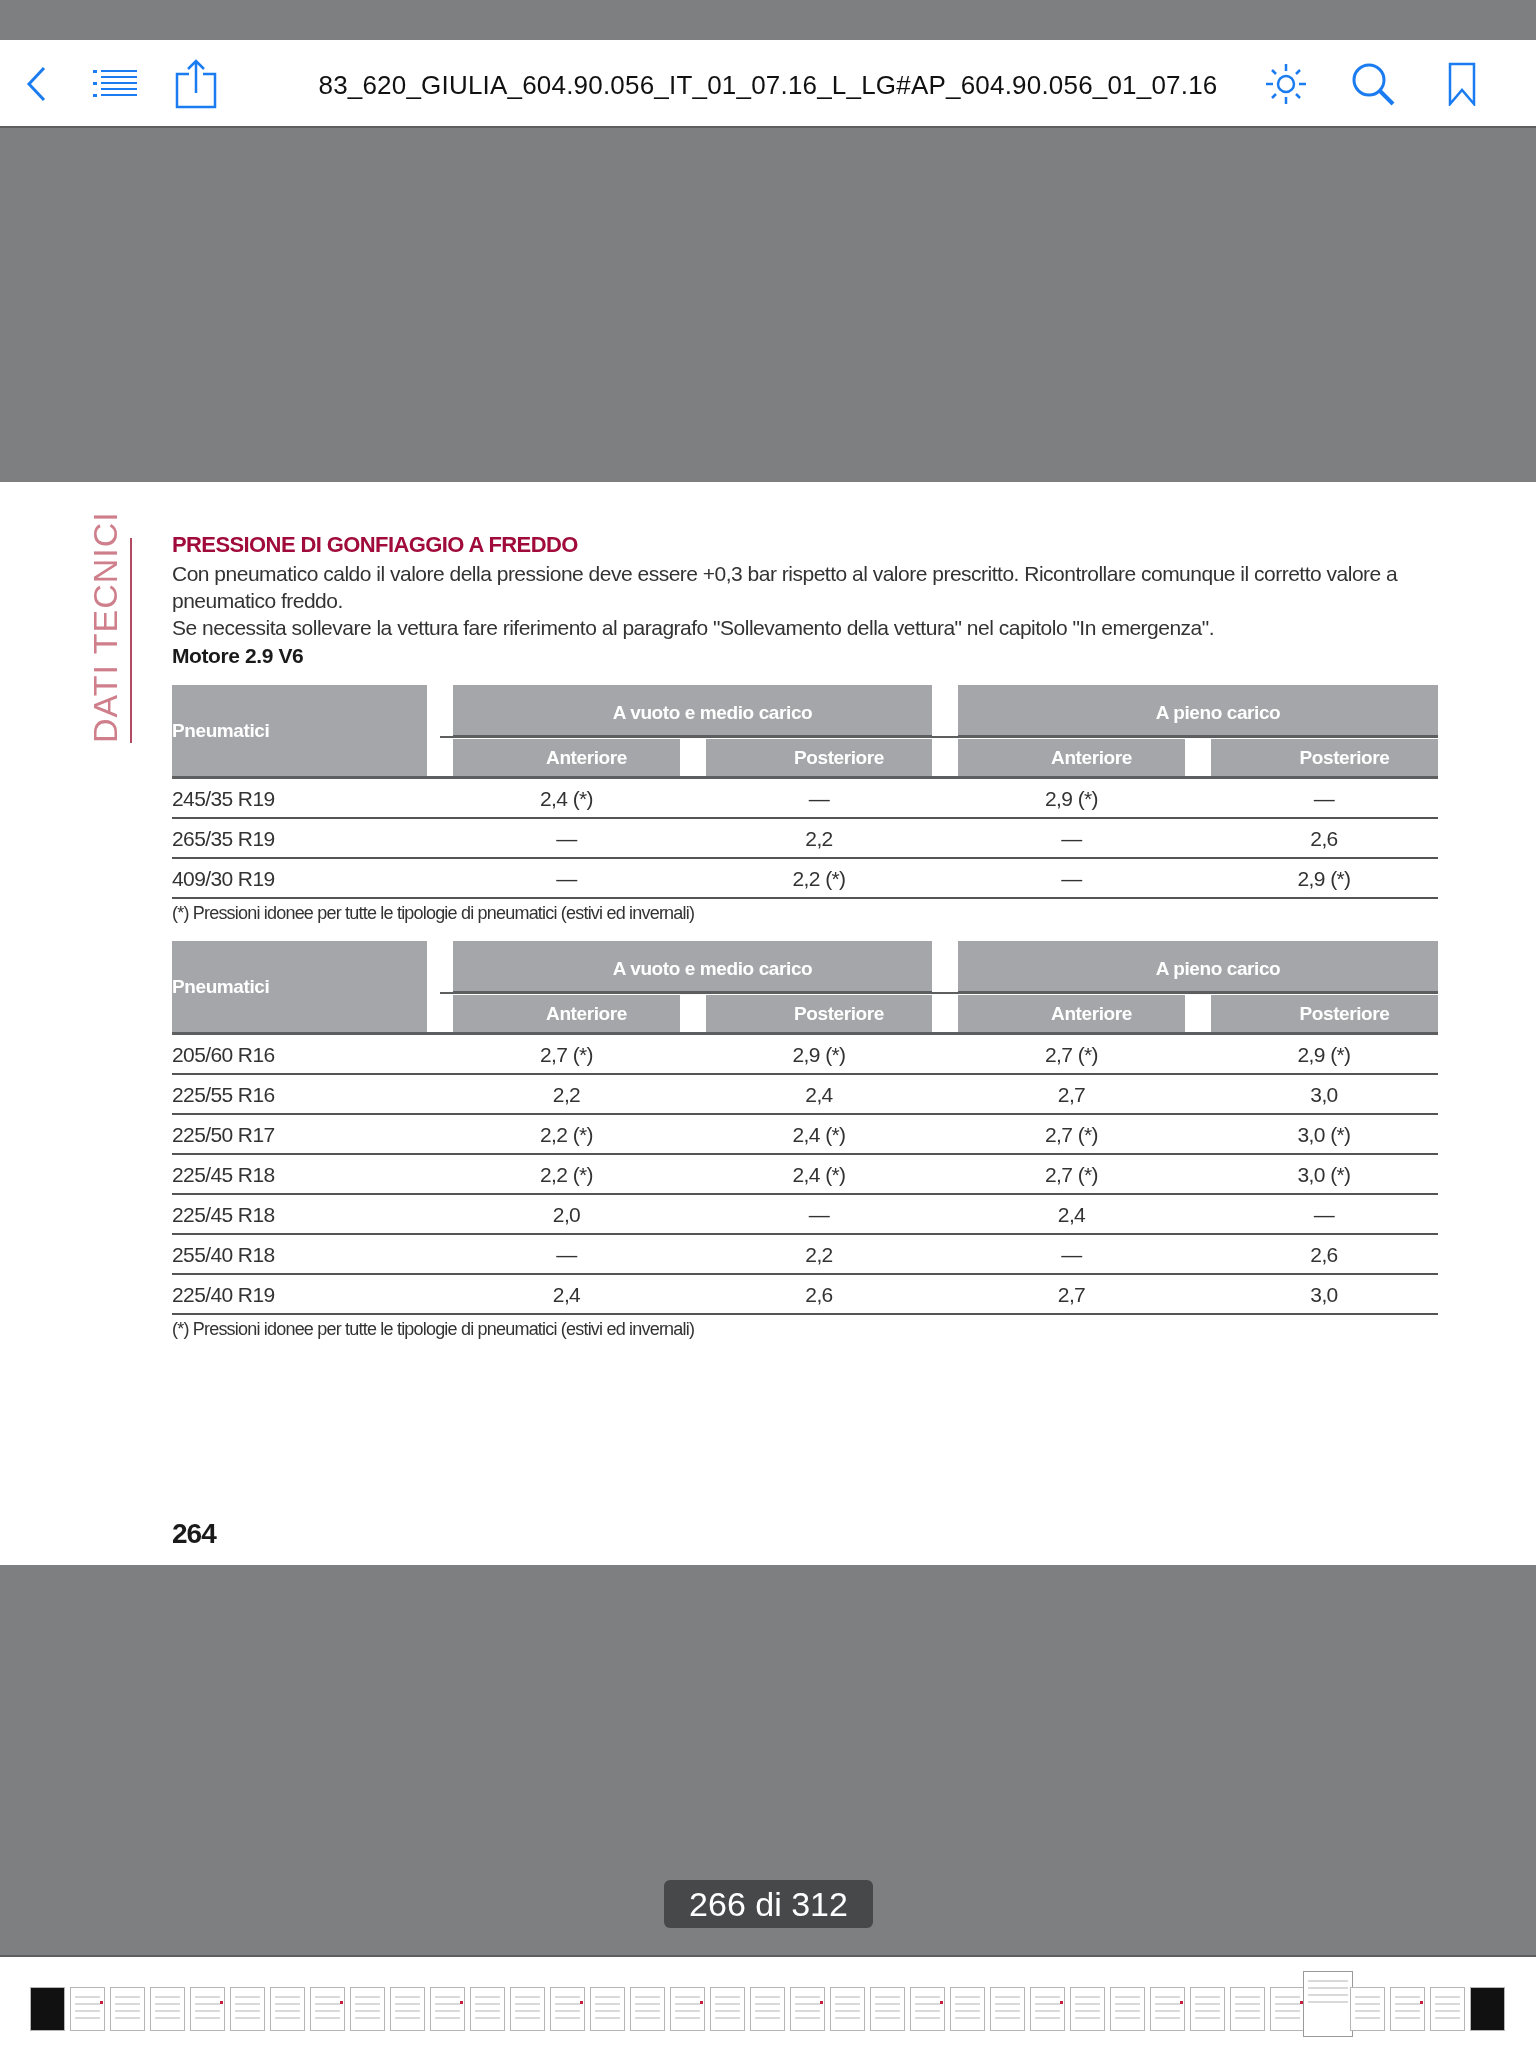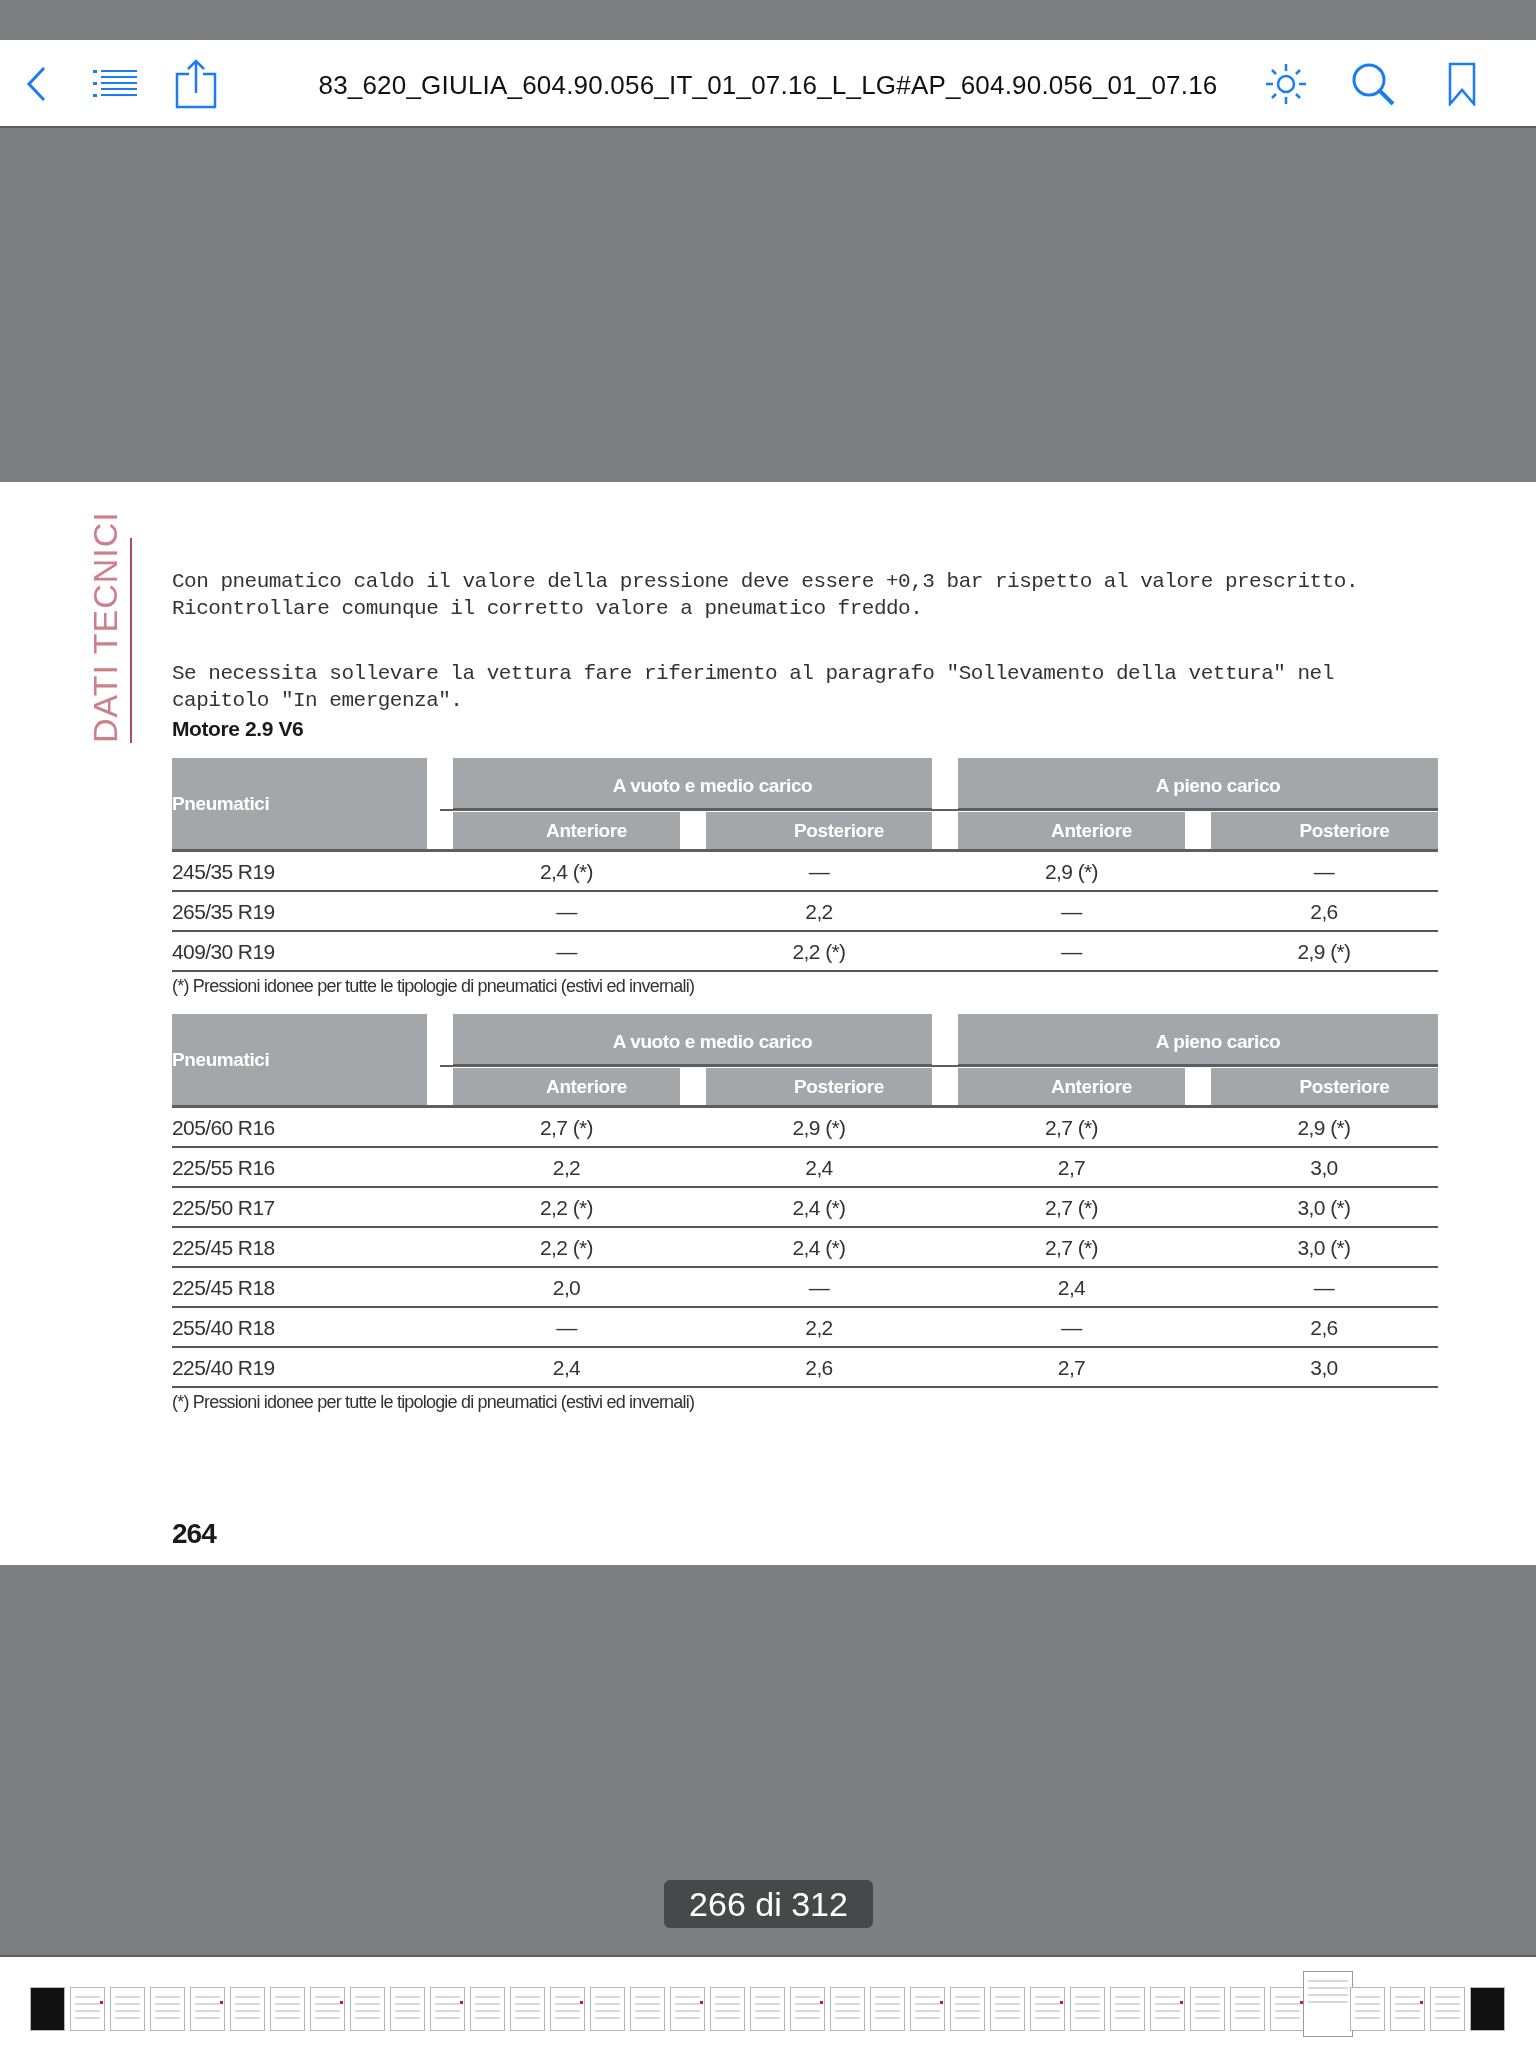--- a/index.html
+++ b/index.html
@@ -24,21 +24,21 @@
   .gray-top { position: absolute; left: 0; top: 130px; width: 1536px; height: 352px; background: #7e7f81; }
   .page { position: absolute; left: 0; top: 482px; width: 1536px; height: 1083px; background: #fff; box-shadow: 0 2px 3px rgba(0,0,0,0.25); }
   .gray-bottom { position: absolute; left: 0; top: 1565px; width: 1536px; height: 390px; background: #7e7f81; }
 
   
   .side-tab { position: absolute; left: 82px; top: 538px; width: 50px; height: 205px; border-right: 2px solid #b24a63; }
   .side-tab span { position: absolute; left: 0; top: 205px; transform-origin: 0 0; transform: rotate(-90deg); font-size: 34px; color: #cf7f8b; letter-spacing: 1px; white-space: nowrap; width: 205px; text-align: left; font-weight: 300; line-height: 46px; }
 
   .content { position: absolute; left: 172px; top: 530px; width: 1266px; color: #2a2a2a; }
   .section-title { font-family: "Liberation Sans", sans-serif; font-weight: bold; font-size: 22px; color: #a10b3c; letter-spacing: -0.6px; height: 30px; line-height: 30px; }
-  .para { font-size: 21px; line-height: 27px; color: #333; letter-spacing: -0.5px; font-family: Liberation Mono, monospace; margin-top: 38px; }
+  .para { font-size: 21px; line-height: 27px; color: #333; letter-spacing: -0.5px; font-family: Liberation Sans, sans-serif; }
   .engine-title { font-weight: bold; font-size: 21px; line-height: 30px; color: #1a1a1a; letter-spacing: -0.4px; }
   .note { font-size: 18px; line-height: 28px; color: #333; letter-spacing: -0.8px; }
 
   
   .ttable { position: relative; width: 1266px; margin-top: 16px; }
   .thead { position: relative; height: 94px; border-bottom: 3px solid #5d5e60; }
   .th { position: absolute; background: #a5a6aa; color: #fff; font-weight: bold; font-size: 19px; letter-spacing: -0.4px; display: flex; align-items: center; justify-content: center; padding-left: 40px; }
   .th-pn { left: 0; top: 0; width: 255px; height: 91px; justify-content: flex-start; padding-left: 0; }
   .th-group { top: 0; height: 52px; border-bottom: 2px solid #5d5e60; padding-top: 6px; }
   .th-sub { top: 54px; height: 37px; }
@@ -128,20 +128,21 @@
 
   <div class="gray-top"></div>
 
   <div class="page"></div>
 
   <div class="side-tab">
     <span>DATI TECNICI</span>
   </div>
 
   <div class="content">
+    <div class="section-title">PRESSIONE DI GONFIAGGIO A FREDDO</div>
     <div class="para">Con pneumatico caldo il valore della pressione deve essere +0,3 bar rispetto al valore prescritto. Ricontrollare comunque il corretto valore a pneumatico freddo.</div>
     <div class="para">Se necessita sollevare la vettura fare riferimento al paragrafo "Sollevamento della vettura" nel capitolo "In emergenza".</div>
 
     <div class="engine-title">Motore 2.9 V6</div>
     <div class="ttable" style="margin-top:14px;">
       <div class="thead">
         <div class="th th-pn">Pneumatici</div>
         <div class="group-line" style="left:268px;width:998px;"></div>
         <div class="th th-group" style="left:281px;width:479px;">A vuoto e medio carico</div>
         <div class="th th-group" style="left:786px;width:480px;">A pieno carico</div>

